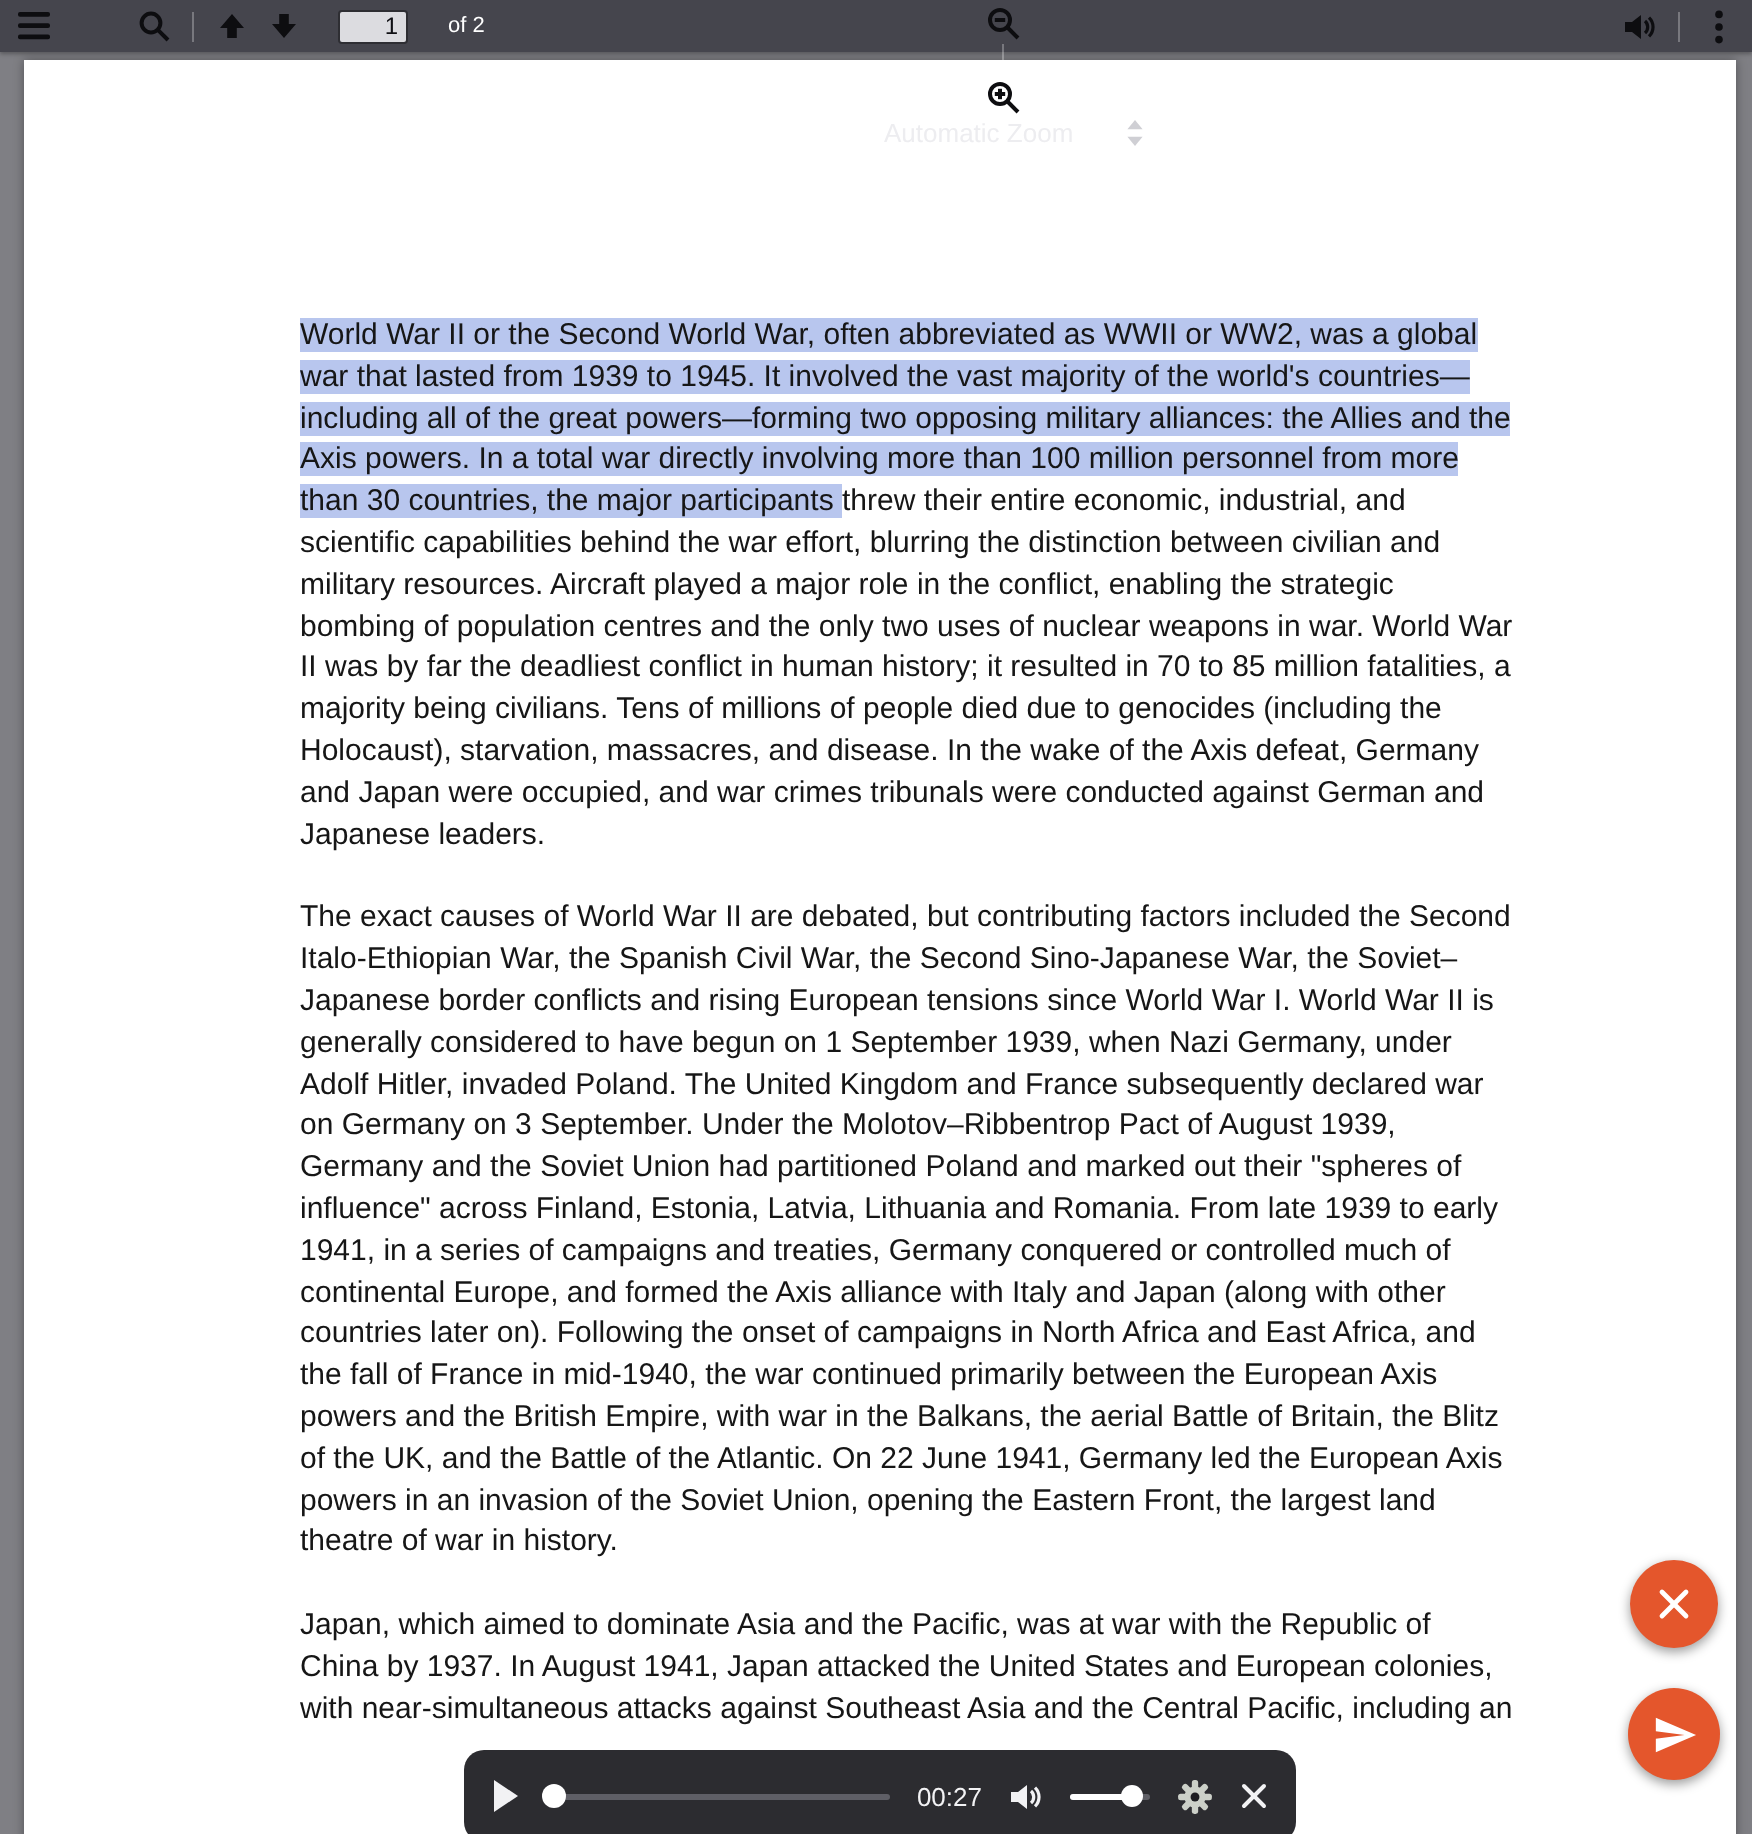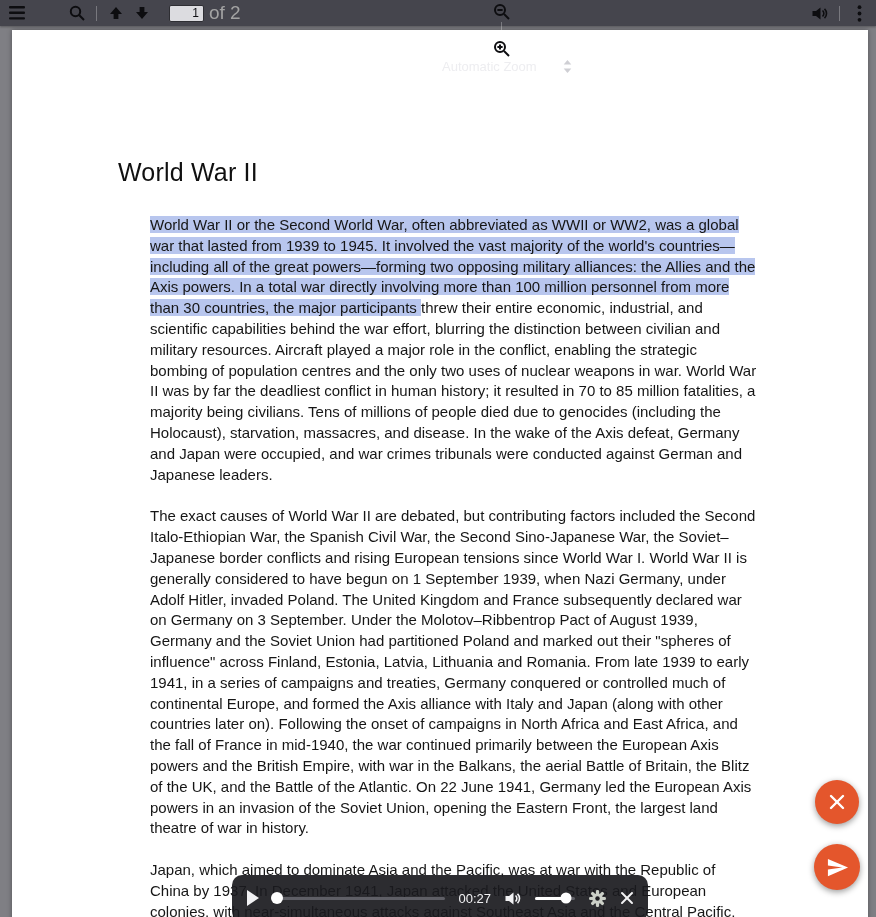--- a/index.html
+++ b/index.html
@@ -25,21 +25,21 @@
   }
   .find-btn { margin-left: 34px; }
   .tb-sep { width: 1px; height: 15px; background: rgba(255,255,255,.28); margin: 0 6px; flex: none; }
   .page-input {
     width: 35px; height: 17px; margin-left: 14px;
     border: 1px solid #2e2e33; border-radius: 2px;
     background: #dcdce0; color: #101014;
     font-size: 12px; text-align: right; padding: 0 4px;
     font-family: inherit;
   }
-  .tb-label { color: #a3a3a3; font-size: 19px; margin-left: 5px; white-space: nowrap; }
+  .tb-label { color: #ffffff; font-size: 11px; margin-left: 20px; white-space: nowrap; }
 
   .tb-center { position: absolute; left: 428px; top: 0; height: 26px; display: flex; align-items: center; flex-direction: column; }
   .zoom-select {
     display: flex; align-items: center; margin-left: 10px; height: 20px;
     color: #ededf0; font-size: 13px; cursor: pointer; padding: 0 4px;
   }
   .sel-arrows { margin-left: 26px; display: flex; }
 
   .tb-right { position: absolute; right: 4px; top: 0; height: 26px; display: flex; align-items: center; }
 
@@ -167,24 +167,23 @@
         <circle cx="2.5" cy="2.2" r="1.9"></circle>
           <circle cx="2.5" cy="8.5" r="1.9"></circle>
           <circle cx="2.5" cy="14.8" r="1.9"></circle>
       </svg>
     </button>
   </div>
 </div>
 
 <div class="page">
   <div class="content">
-    <h1 class="doc-title">World War II</h1>
     <p class="doc-p"><span class="hl">World War II or the Second World War, often abbreviated as WWII or WW2, was a global war that lasted from 1939 to 1945. It involved the vast majority of the world's countries—including all of the great powers—forming two opposing military alliances: the Allies and the Axis powers. In a total war directly involving more than 100 million personnel from more than 30 countries, the major participants </span><span>threw their entire economic, industrial, and scientific capabilities behind the war effort, blurring the distinction between civilian and military resources. Aircraft played a major role in the conflict, enabling the strategic bombing of population centres and the only two uses of nuclear weapons in war. World War II was by far the deadliest conflict in human history; it resulted in 70 to 85 million fatalities, a majority being civilians. Tens of millions of people died due to genocides (including the Holocaust), starvation, massacres, and disease. In the wake of the Axis defeat, Germany and Japan were occupied, and war crimes tribunals were conducted against German and Japanese leaders.</span></p>
     <p class="doc-p">The exact causes of World War II are debated, but contributing factors included the Second Italo-Ethiopian War, the Spanish Civil War, the Second Sino-Japanese War, the Soviet–Japanese border conflicts and rising European tensions since World War I. World War II is generally considered to have begun on 1 September 1939, when Nazi Germany, under Adolf Hitler, invaded Poland. The United Kingdom and France subsequently declared war on Germany on 3 September. Under the Molotov–Ribbentrop Pact of August 1939, Germany and the Soviet Union had partitioned Poland and marked out their "spheres of influence" across Finland, Estonia, Latvia, Lithuania and Romania. From late 1939 to early 1941, in a series of campaigns and treaties, Germany conquered or controlled much of continental Europe, and formed the Axis alliance with Italy and Japan (along with other countries later on). Following the onset of campaigns in North Africa and East Africa, and the fall of France in mid-1940, the war continued primarily between the European Axis powers and the British Empire, with war in the Balkans, the aerial Battle of Britain, the Blitz of the UK, and the Battle of the Atlantic. On 22 June 1941, Germany led the European Axis powers in an invasion of the Soviet Union, opening the Eastern Front, the largest land theatre of war in history.</p>
-    <p class="doc-p">Japan, which aimed to dominate Asia and the Pacific, was at war with the Republic of China by 1937. In December 1941, Japan attacked the United States and European colonies, with near-simultaneous attacks against Southeast Asia and the Central Pacific, including an</p>
+    <p class="doc-p">Japan, which aimed to dominate Asia and the Pacific, was at war with the Republic of China by 1937. In August 1941, Japan attacked the United States and European colonies, with near-simultaneous attacks against Southeast Asia and the Central Pacific, including an</p>
   </div>
 </div>
 
 <div class="audio-player">
   <button class="player-btn">
     <svg width="14" height="16" viewBox="0 0 14 16" fill="#f2f2f4">
       <path d="M1 0 L13 8 L1 16 Z"></path>
     </svg>
   </button>
   <div class="seek">

